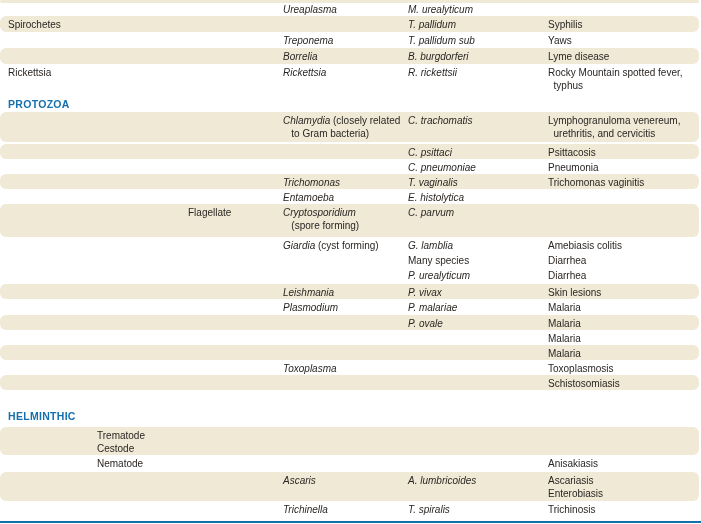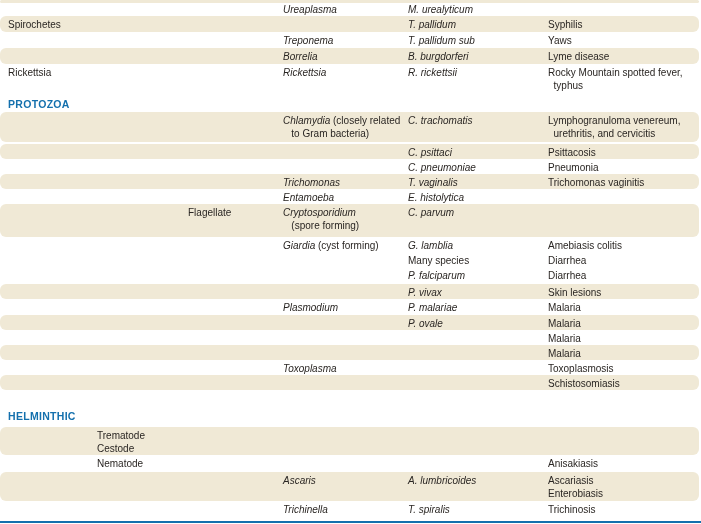--- a/index.html
+++ b/index.html
@@ -103,24 +103,25 @@
       <div class="row bg-white" style="height: 15px;">
         <div class="cell col-genus"><span class="it">Giardia</span><span> (cyst forming)</span></div>
         <div class="cell col-species"><span class="it">G. lamblia</span></div>
         <div class="cell col-disease"><span>Amebiasis colitis</span></div>
       </div>
       <div class="row bg-white" style="height: 15px;">
         <div class="cell col-species"><span>Many species</span></div>
         <div class="cell col-disease"><span>Diarrhea</span></div>
       </div>
       <div class="row bg-white" style="height: 17px;">
-        <div class="cell col-species"><span class="it">P. falciparum</span></div>
+        <div class="cell col-species"><span class="it">P. urealyticum</span></div>
         <div class="cell col-disease"><span>Diarrhea</span></div>
       </div>
       <div class="row bg-cream" style="height: 15px;">
+        <div class="cell col-genus"><span class="it">Leishmania</span></div>
         <div class="cell col-species"><span class="it">P. vivax</span></div>
         <div class="cell col-disease"><span>Skin lesions</span></div>
       </div>
       <div class="row bg-white" style="height: 16px; padding-left: 36px;">
         <div class="cell col-genus"><span class="it">Plasmodium</span></div>
         <div class="cell col-species"><span class="it">P. malariae</span></div>
         <div class="cell col-disease"><span>Malaria</span></div>
       </div>
       <div class="row bg-cream" style="height: 15px;">
         <div class="cell col-species"><span class="it">P. ovale</span></div>

